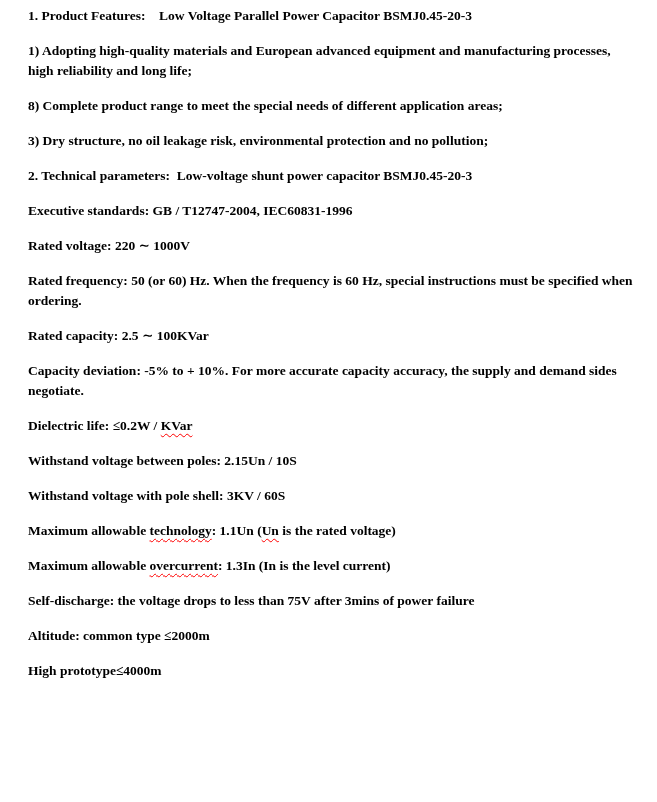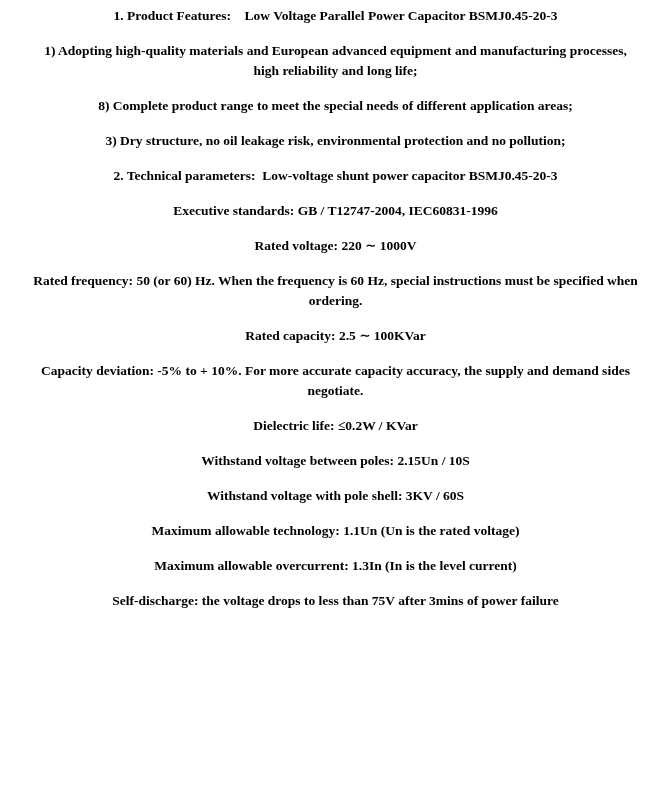--- a/index.html
+++ b/index.html
@@ -14,27 +14,27 @@
   }
   .doc {
     box-sizing: border-box;
     width: 657px;
     padding: 6px 14px 0 28px;
     font-family: "Liberation Serif", "DejaVu Serif", "DejaVu Sans", serif;
     font-weight: bold;
     font-size: 13.5px;
     line-height: 20px;
     color: #000000;
-    text-align: center;
   }
   .para {
     margin: 0 0 15px 0;
     white-space: pre;
   }
   .misspelled {
+    text-decoration: underline;
     text-decoration-style: wavy;
     text-decoration-color: #ff0000;
     text-decoration-thickness: 1px;
     text-underline-offset: 3px;
   }
 </style>
 </head>
 <body>
 
 <div class="doc" id="doc-root">
@@ -50,13 +50,15 @@
 ordering.</span></p>
     <p class="para"><span>Rated capacity: 2.5 ∼ 100KVar</span></p>
     <p class="para"><span>Capacity deviation: -5% to + 10%. For more accurate capacity accuracy, the supply and demand sides
 negotiate.</span></p>
     <p class="para"><span>Dielectric life: ≤0.2W / </span><span class="misspelled">KVar</span></p>
     <p class="para"><span>Withstand voltage between poles: 2.15Un / 10S</span></p>
     <p class="para"><span>Withstand voltage with pole shell: 3KV / 60S</span></p>
     <p class="para"><span>Maximum allowable </span><span class="misspelled">technology</span><span>: 1.1Un (</span><span class="misspelled">Un</span><span> is the rated voltage)</span></p>
     <p class="para"><span>Maximum allowable </span><span class="misspelled">overcurrent</span><span>: 1.3In (In is the level current)</span></p>
     <p class="para"><span>Self-discharge: the voltage drops to less than 75V after 3mins of power failure</span></p>
+    <p class="para"><span>Altitude: common type ≤2000m</span></p>
+    <p class="para"><span>High prototype≤4000m</span></p>
   </div>
 
 </body></html>

